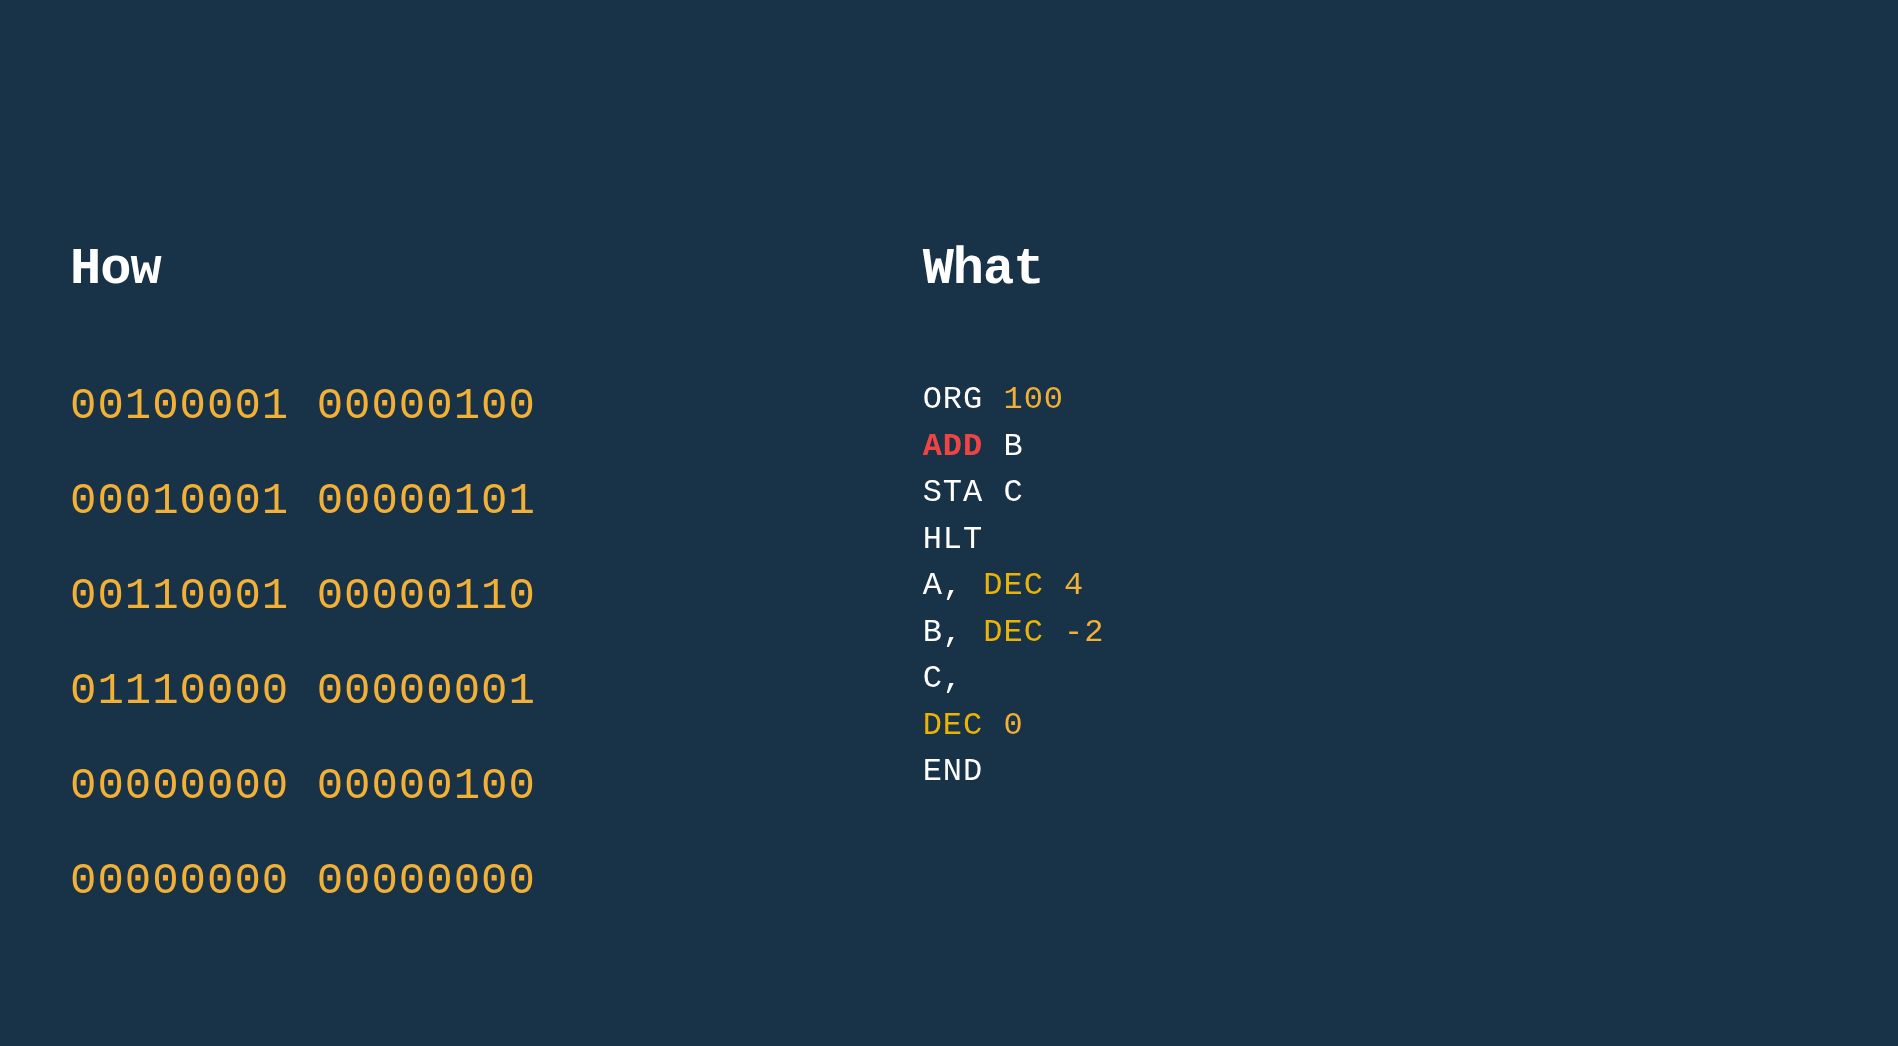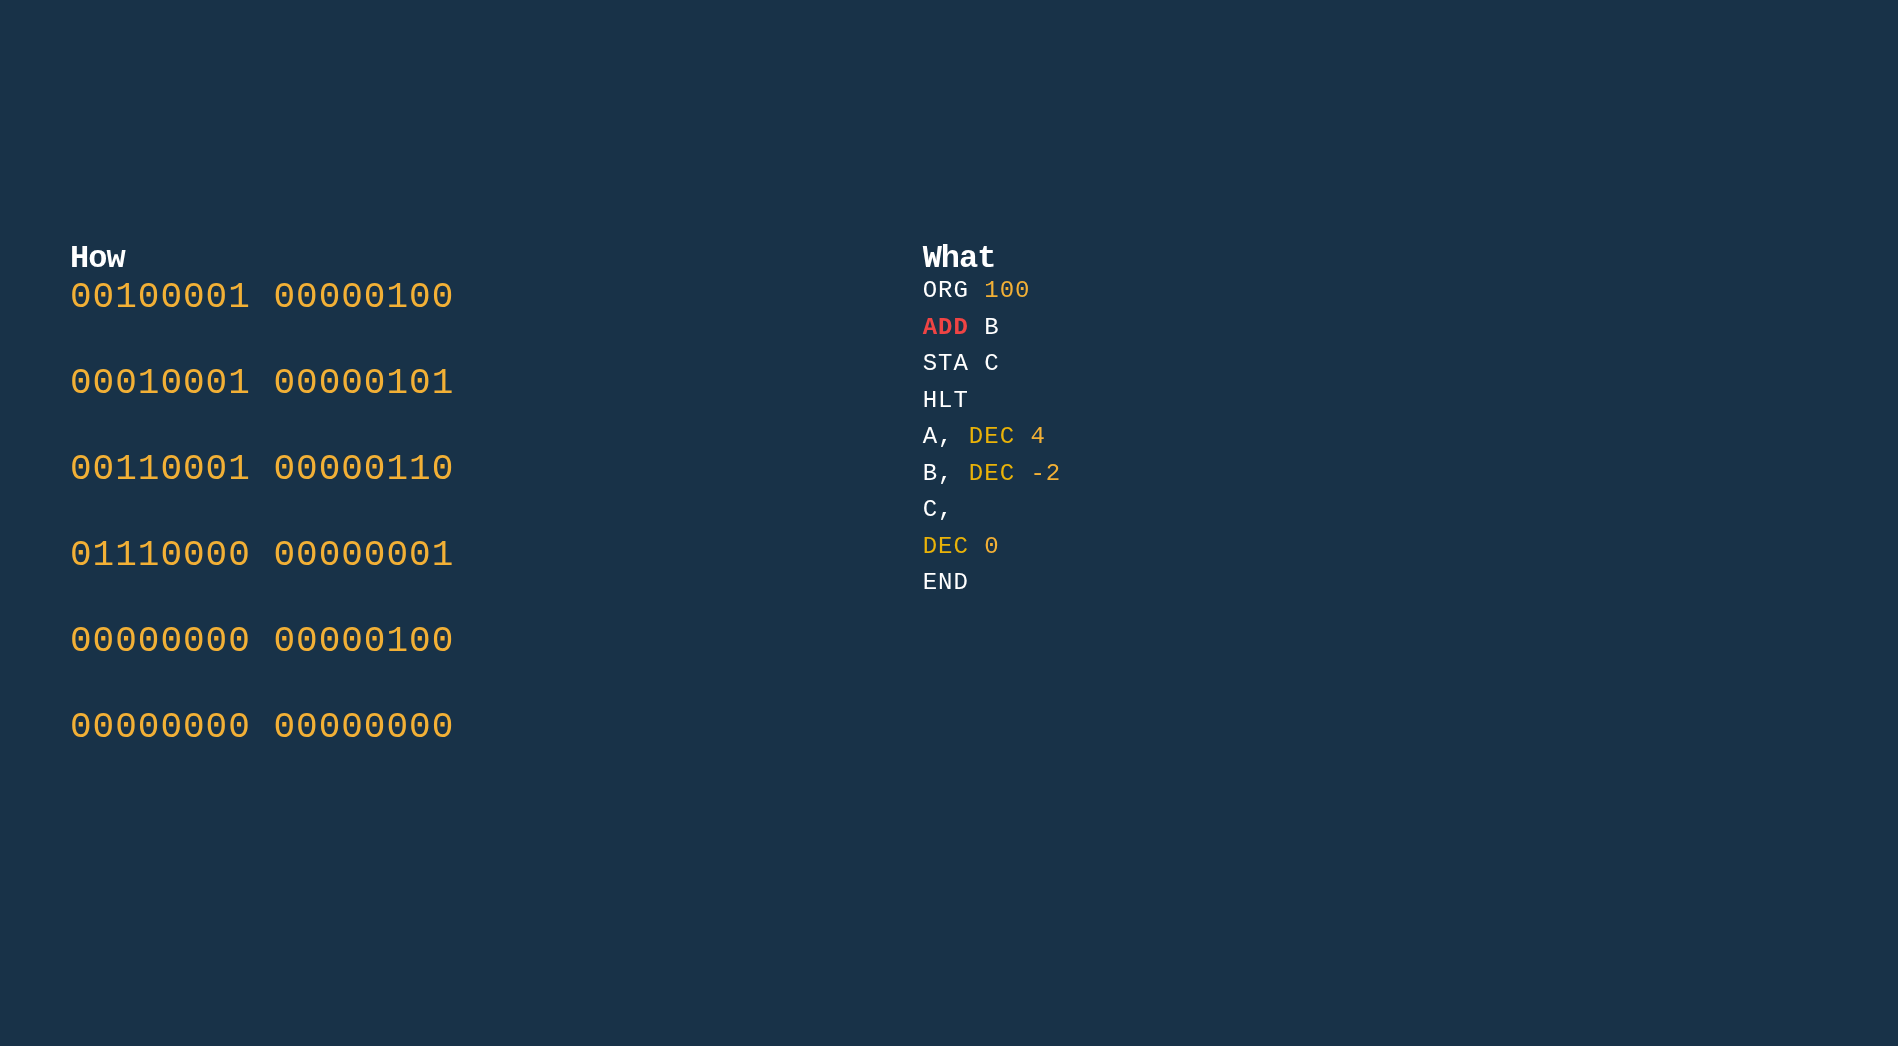--- a/index.html
+++ b/index.html
@@ -24,44 +24,45 @@
       flex: 1;
     }
     .column-left {
       flex: 0 0 48.5%;
     }
     .column-right {
       flex: 0 0 51.5%;
       padding-left: 0px;
     }
     .heading {
-      font-size: 32px;
+      font-size: 52px;
       font-weight: bold;
       color: #ffffff;
+      margin-bottom: 82px;
       font-family: 'Consolas', 'Monaco', 'Courier New', monospace;
       letter-spacing: -1px;
     }
     .binary-list {
       display: flex;
       flex-direction: column;
       gap: 45px;
     }
     .binary-line {
-      font-size: 36px;
+      font-size: 44px;
       color: #f2b036;
       font-family: 'Consolas', 'Monaco', 'Courier New', monospace;
       letter-spacing: 1px;
     }
     .asm-list {
       display: flex;
       flex-direction: column;
       gap: 9.5px;
     }
     .asm-line {
-      font-size: 24px;
+      font-size: 32px;
       color: #ffffff;
       font-family: 'Consolas', 'Monaco', 'Courier New', monospace;
       letter-spacing: 1px;
       white-space: pre;
     }
     .asm-opcode {
       color: #ffffff;
     }
     .asm-keyword {
       color: #ef4444;

